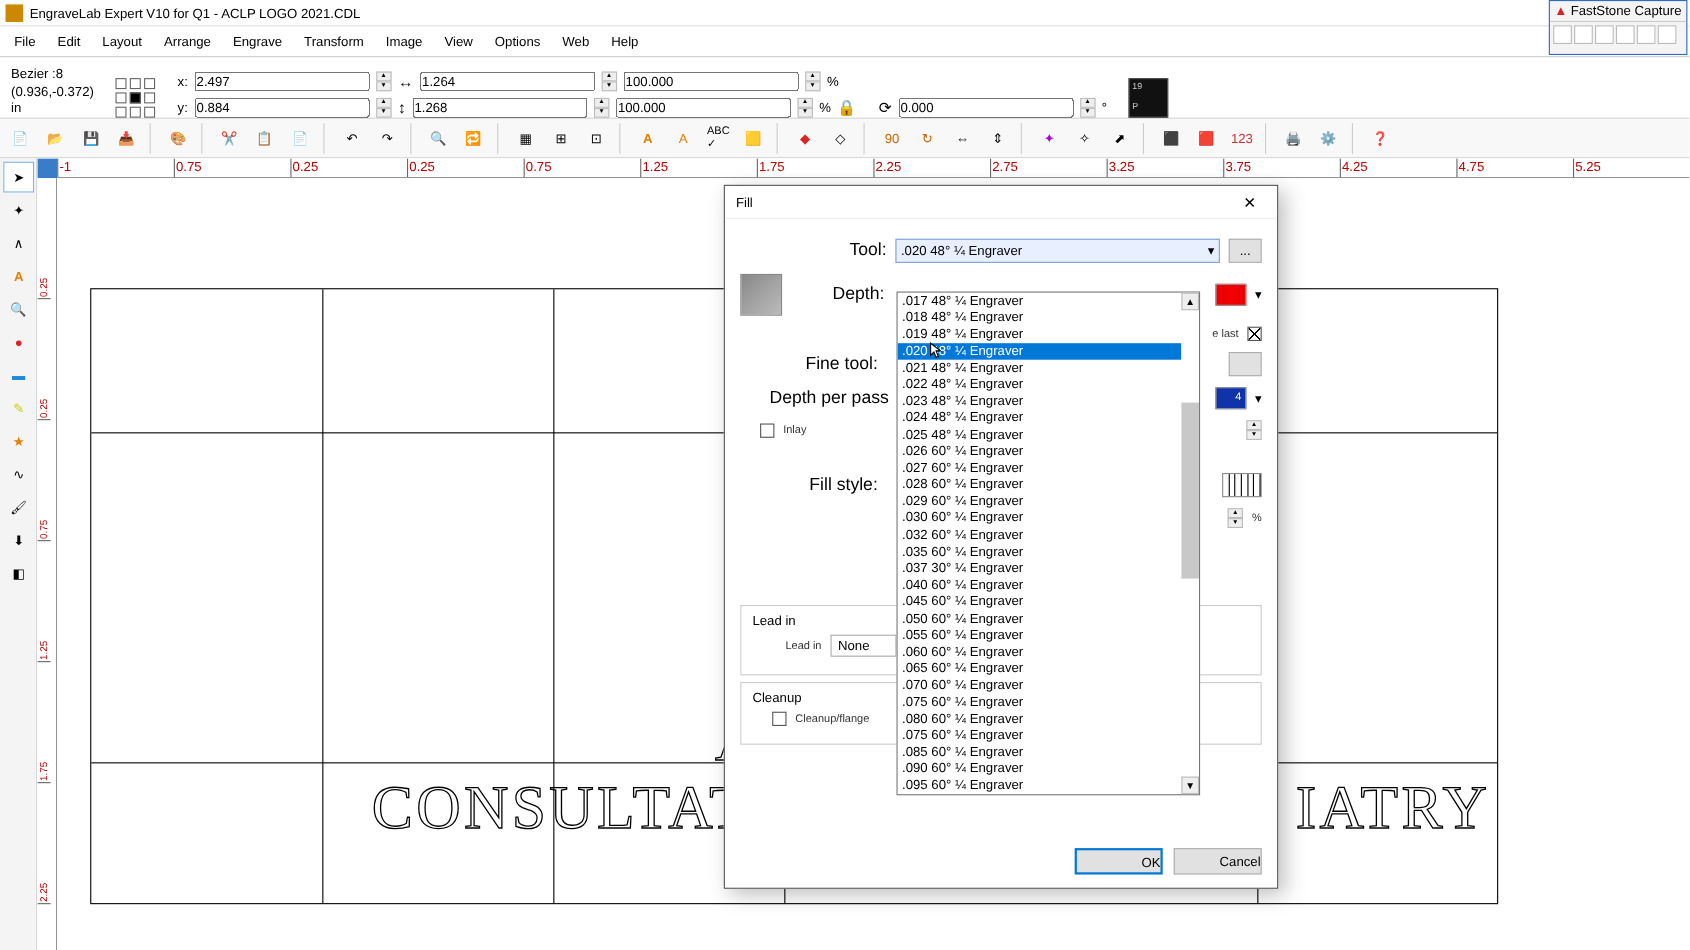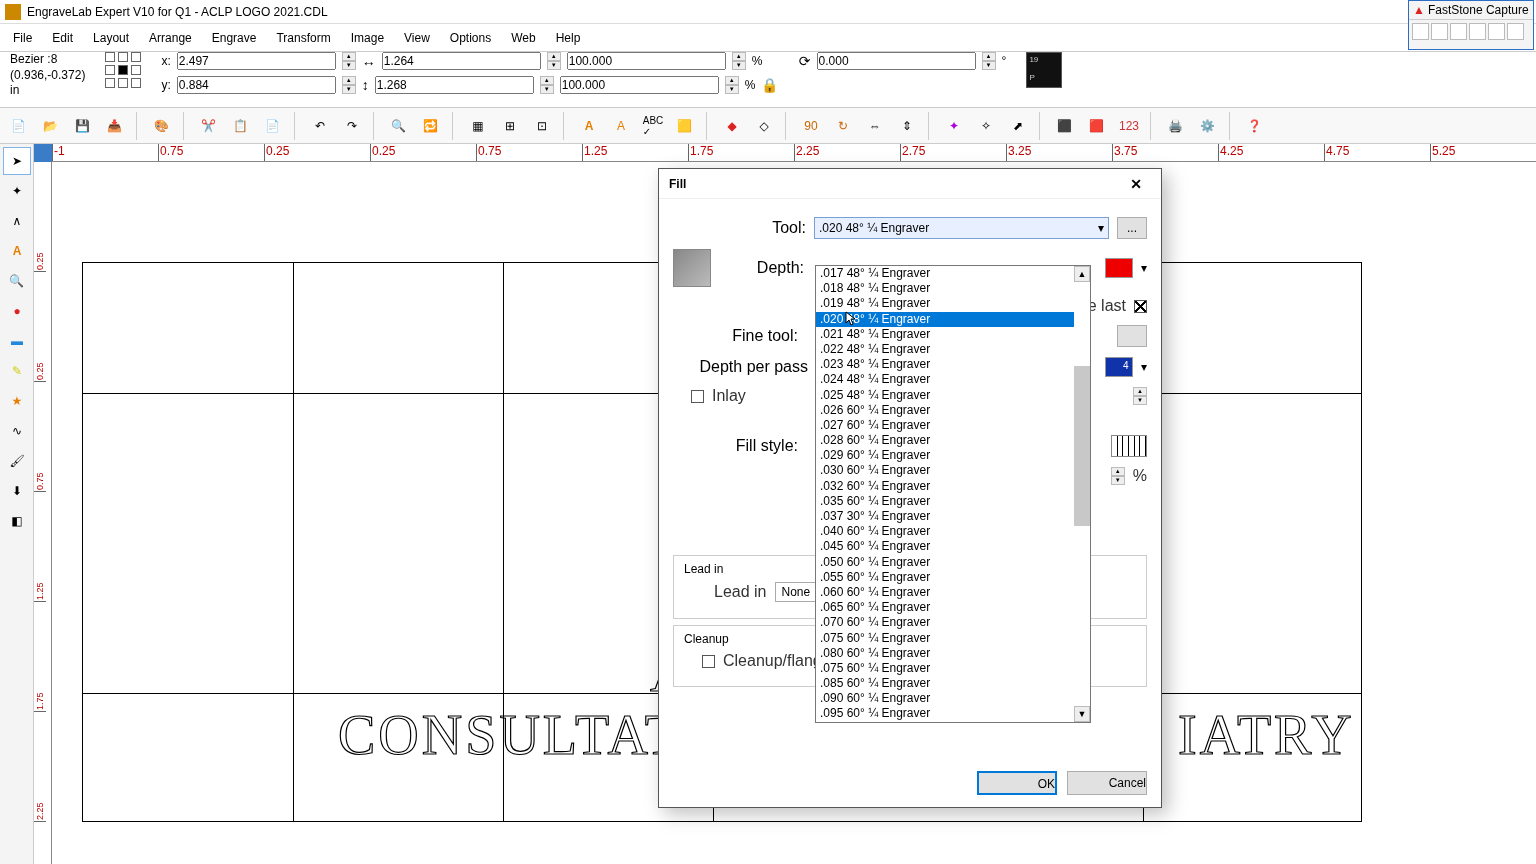--- a/index.html
+++ b/index.html
@@ -2,21 +2,21 @@
 <html><head>
 <meta charset="utf-8">
 <style>
 * { box-sizing: border-box; margin: 0; padding: 0; font-family: 'Segoe UI', Tahoma, sans-serif; font-size: 12px; }
 body { background: #fff; width: 1536px; height: 864px; overflow: hidden; position: relative; }
 .titlebar { height: 24px; background: #fff; display: flex; align-items: center; padding: 0 5px; border-bottom: 1px solid #ddd; }
 .titlebar .icon { width: 16px; height: 16px; background: #cc8800; margin-right: 6px; }
 .titlebar .title { font-size: 12px; }
 .menubar { height: 28px; display: flex; align-items: center; padding: 0 5px; gap: 4px; border-bottom: 1px solid #ccc; }
 .menubar .item { padding: 3px 8px; cursor: pointer; }
-.propbar { height: 56px; border-bottom: 1px solid #ccc; display: flex; align-items: flex-start; padding: 0 10px; gap: 20px; }
+.propbar { height: 56px; border-bottom: 1px solid #ccc; display: flex; align-items: flex-end; padding: 0 10px; gap: 20px; }
 .sel-info { font-size: 11px; line-height: 1.3; }
 .anchor-grid { display: grid; grid-template-columns: repeat(3, 10px); grid-template-rows: repeat(3, 10px); gap: 3px; }
 .anchor-grid div { width: 10px; height: 10px; border: 1px solid #666; }
 .anchor-grid .active { background: #000; }
 .spin { width: 14px; height: 18px; display:flex; flex-direction:column; }
 .spin div { flex:1; font-size:6px; text-align:center; line-height:1; background:#eee; border:1px solid #bbb;}
 .toolbar { height: 36px; border-bottom: 1px solid #ccc; display: flex; align-items: center; padding: 0 5px; gap: 4px; background:#f8f8f8; }
 .tbtn { width: 28px; height: 28px; display: inline-flex; align-items:center; justify-content:center; border:1px solid transparent; cursor:pointer; }
 .tsep { width: 5px; height: 28px; border-left: 1px solid #ccc; margin: 0 3px; }
 .workspace { position: absolute; top: 144px; left: 0; right: 0; bottom: 0; display: flex; }
@@ -27,21 +27,21 @@
 .hruler .tick { position:relative; width:110px; border-left:1px solid #666; text-align:left; padding-left:1px; color:#b00;}
 .vruler { position:absolute; left:0; top:18px; bottom:0; width:18px; background:#fff; border-right:1px solid #888;}
 .vruler .vtick { height:110px; border-top:1px solid #666; font-size:9px; color:#b00; writing-mode:vertical-rl; transform:rotate(180deg); padding:1px;}
 .ruler-btn {position:absolute; top:0; left:0; width:18px; height:18px; background:#3a7cc7;}
 .canvas {position:absolute; left:18px; top:18px; right:0; bottom:0; background:#fff;}
 .page {position:absolute; left:30px; top:100px; width:1280px; height:560px; border:1.5px solid #000;}
 .page .gridv {position:absolute; top:0; bottom:0; width:0; border-left:1px solid #000;}
 .page .gridh {position:absolute; left:0; right:0; height:0; border-top:1px solid #000;}
 .outlinetext {position:absolute; font-family:'Times New Roman', serif; -webkit-text-stroke: 1.2px #000; color:transparent; font-weight:400;}
 .modal {position:absolute; left:658px; top:168px; width:504px; height:640px; background:#fff; border:1px solid #555; box-shadow:6px 6px 18px rgba(0,0,0,0.25);}
-.modal-title {height:30px; display:flex; align-items:center; padding:0 10px; border-bottom:1px solid #eee;font-weight:bold;}
+.modal-title {height:30px; display:flex; align-items:center; padding:0 10px; border-bottom:1px solid #eee;}
 .modal-title .t {flex:1; font-size:12px;}
 .modal-close {width:30px; height:30px; display:flex; align-items:center; justify-content:center; cursor:pointer; font-size:14px;}
 .modal-body {padding:18px 14px 10px 14px; position:relative; height:560px;}
 .row {display:flex; align-items:center; margin-bottom:10px; gap:8px;}
 .rlabel {width:125px; text-align:right; font-size:16px;}
 .sel {flex:1; height:22px; border:1px solid #7a9fd4; background:#e8f0ff; padding:0 4px; font-size:12px; display:flex; align-items:center; justify-content:space-between;}
 .small-btn {width:30px; height:22px; border:1px solid #adadad; background:#e1e1e1; text-align:center; line-height:20px; cursor:pointer;}
 .dropdown {position:absolute; left:156px; top:66px; width:276px; height:458px; background:#fff; border:1px solid #777; overflow:hidden;}
 .dd-scroll-up{position:absolute; right:0; top:0; width:16px; height:16px; background:#eee; border:1px solid #bbb; text-align:center; font-size:9px; line-height:14px;}
 .dd-scroll-thumb{position:absolute; right:0; top:100px; width:16px; height:160px; background:#c8c8c8;}
@@ -57,21 +57,21 @@
 .swatch.red{background:#e00;}
 .swatch.blue{background:#13a;}
 .checkbox{width:13px; height:13px; border:1px solid #555; display:inline-block; vertical-align:middle;}
 .tool-icon-img{width:38px; height:38px; border:1px solid #888; background:linear-gradient(135deg,#888,#bbb);}
 .grp {border:1px solid #ccc; padding:6px 10px; margin-top:6px;}
 .grp-title{font-size:12px; margin-bottom:6px;}
 .fs-capture {position:absolute; top:0; right:2px; width:126px; height:50px; background:#f4f4f4; border:1px solid #2b6cc5; z-index:200;}
 .fs-title{font-size:11px; padding:2px 4px; border-bottom:1px solid #ccc; display:flex; align-items:center; gap:3px;}
 .fs-btns{display:flex; gap:2px; padding:3px;}
 .fs-btn{width:17px; height:17px; border:1px solid #bbb; background:#fff;}
-.numlabel{font-size:16px; color:#333;}
+.numlabel{font-size:10px; color:#333;}
 .hatch{width:36px; height:22px; display:inline-flex; border:1px solid #888;}
 .hatch span{flex:1; border-right:1px solid #000;}
 .micon{font-size:14px;}
 </style>
 </head>
 <body>
 
 <div class="titlebar">
   <div class="icon"></div>
   <div class="title">EngraveLab Expert V10 for Q1 - ACLP LOGO 2021.CDL</div>

